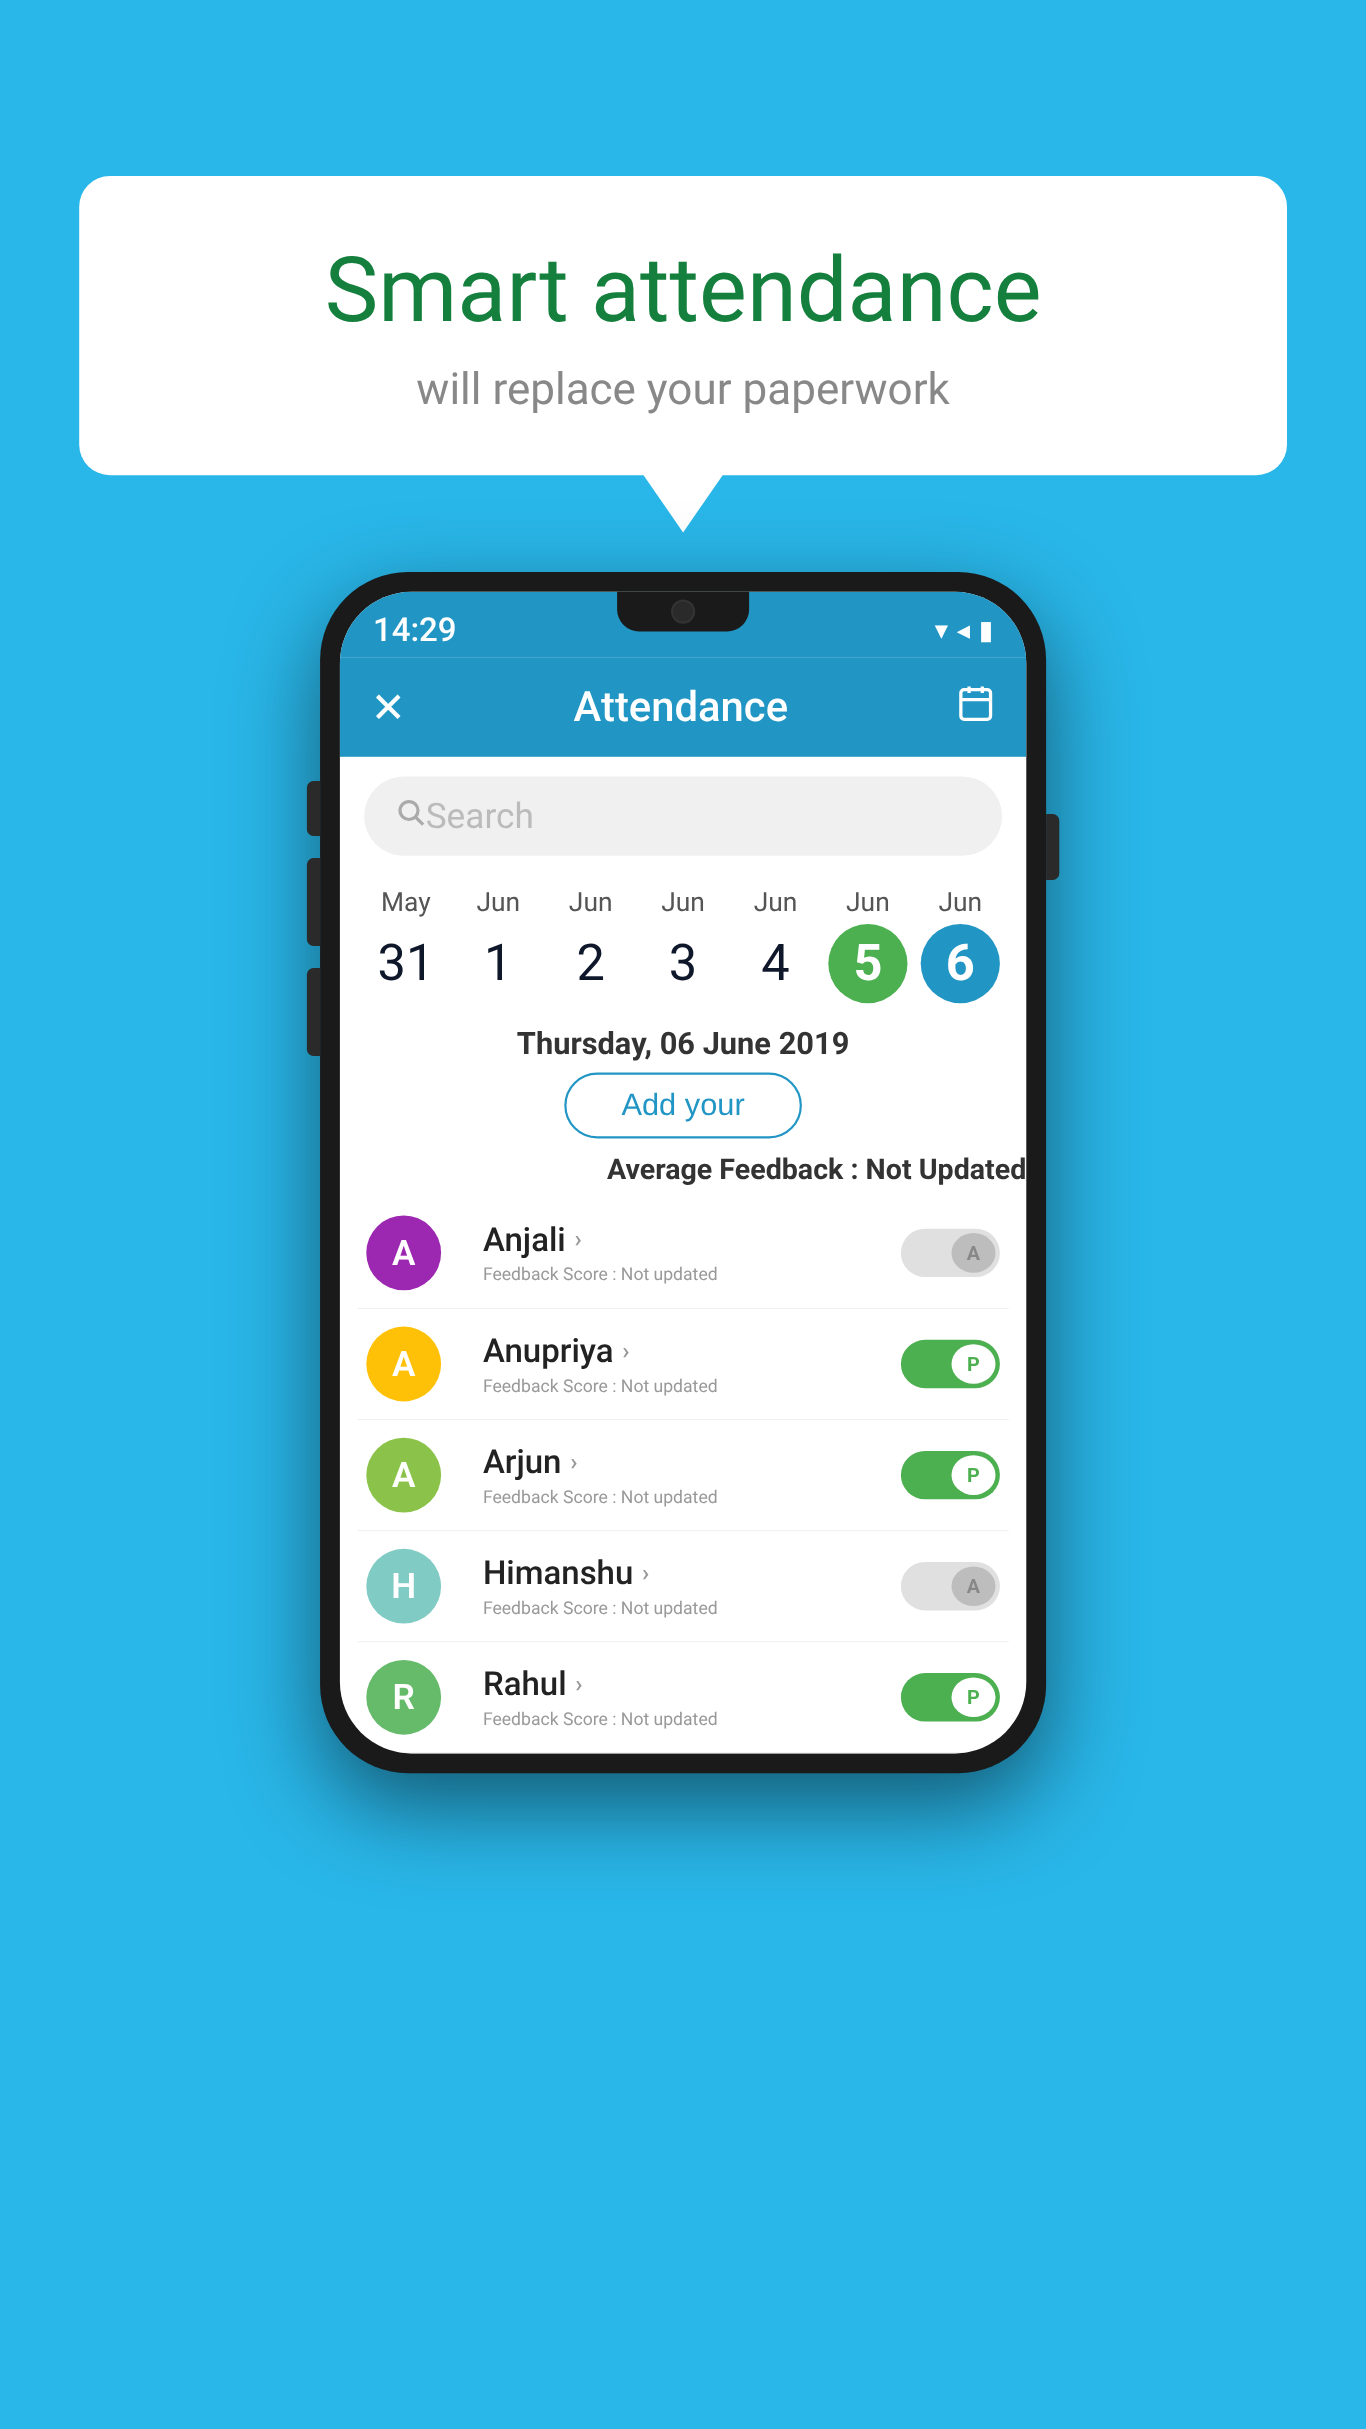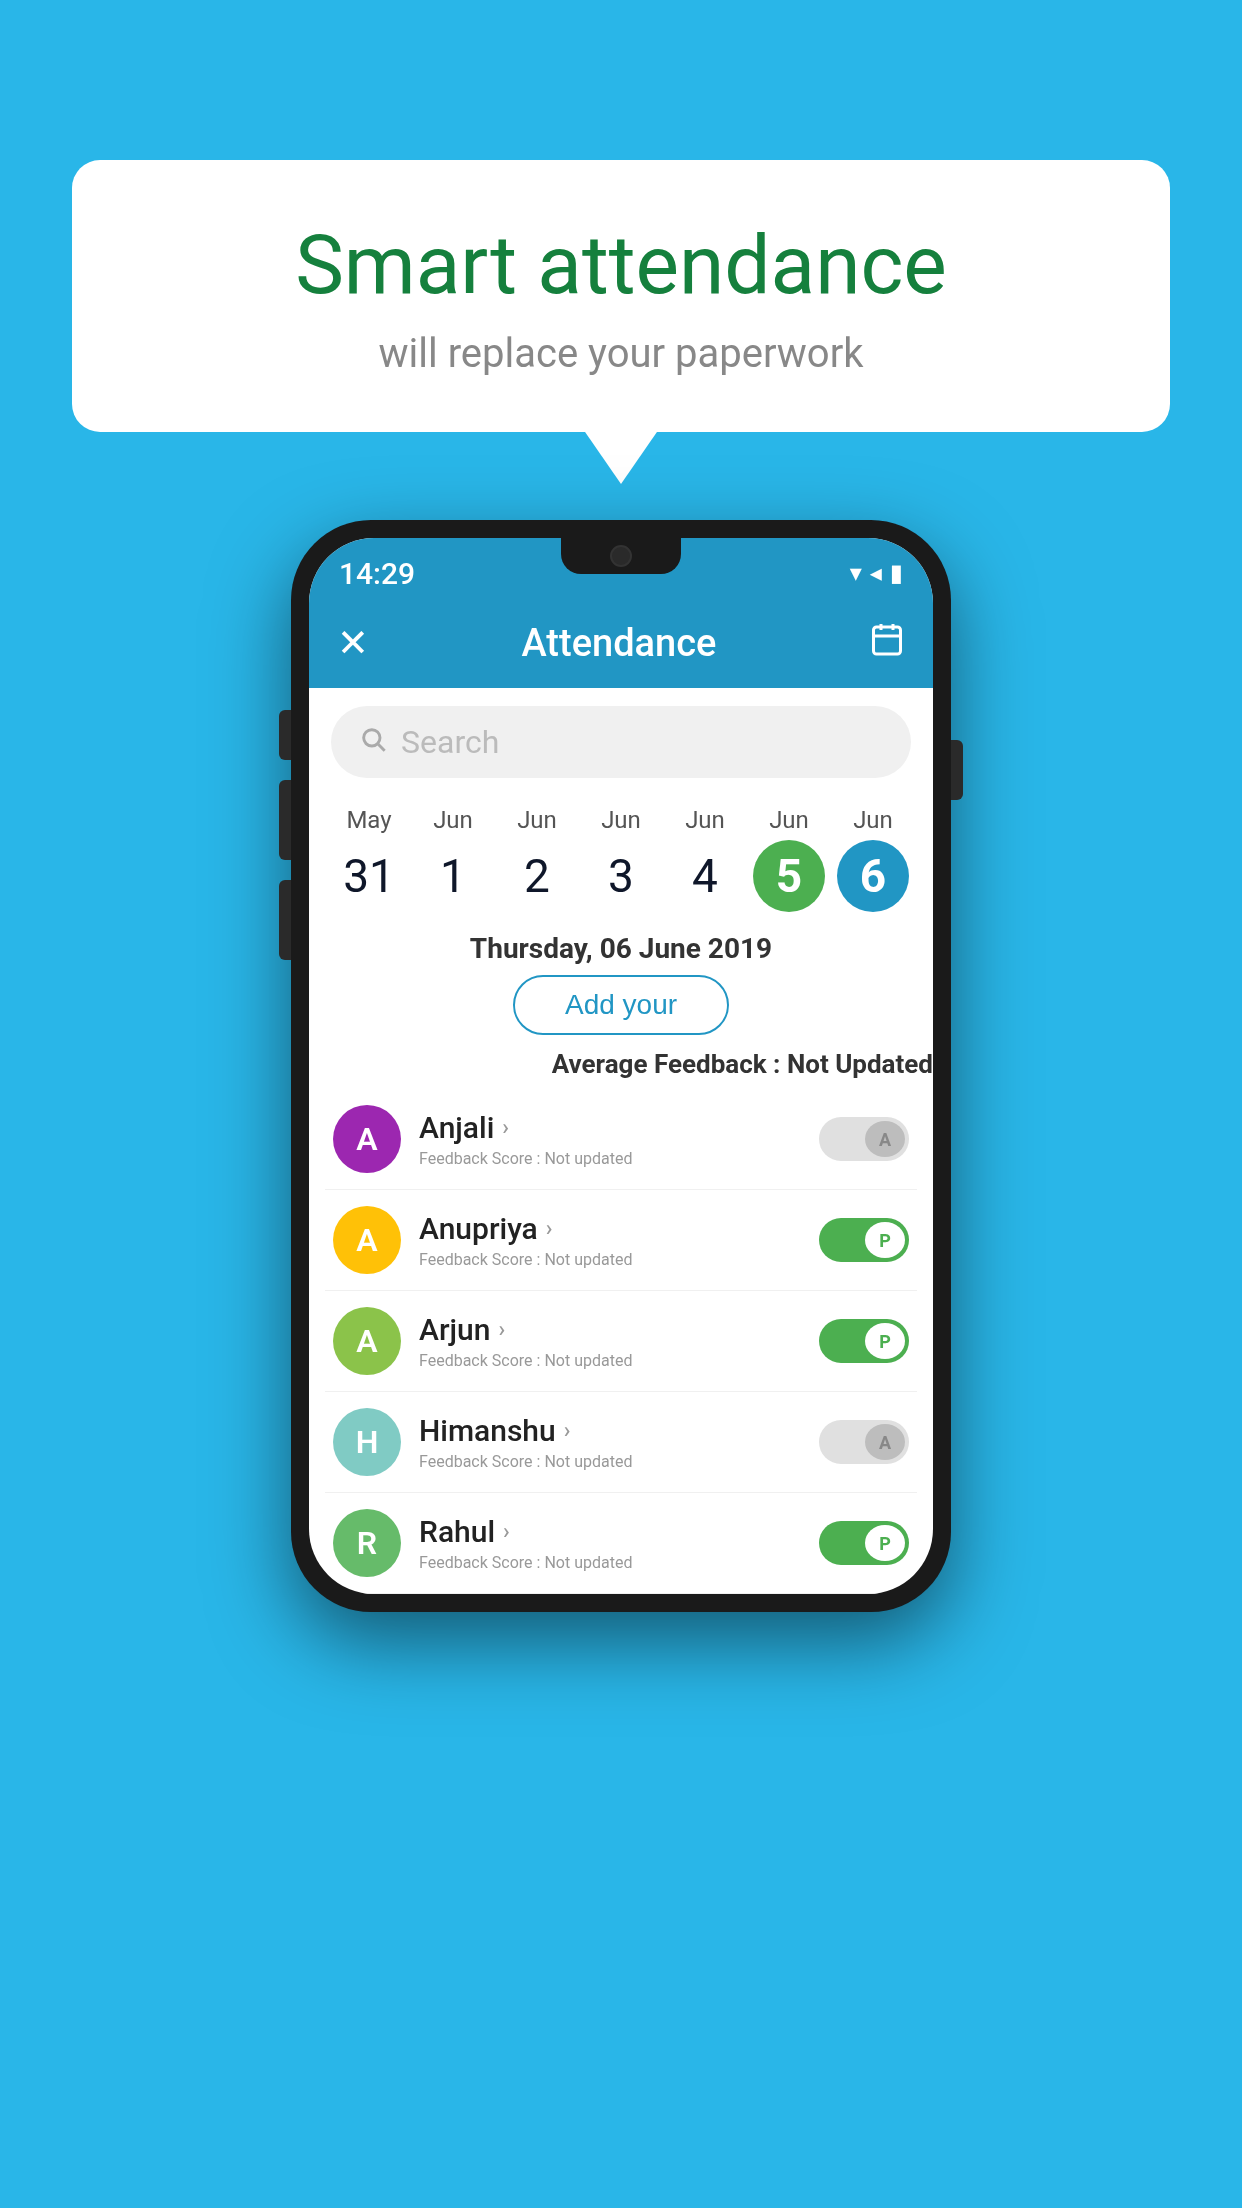--- a/index.html
+++ b/index.html
@@ -146,21 +146,20 @@
 
     
     .search-container {
       background: #f0f0f0;
       margin: 18px 22px;
       border-radius: 40px;
       height: 72px;
       display: flex;
       align-items: center;
       padding: 0 28px;
-      gap: 14px;
     }
     .search-icon-svg {
       color: #999;
       font-size: 30px;
     }
     .search-text {
       color: #bbb;
       font-size: 32px;
     }
 
@@ -263,20 +262,21 @@
       margin-right: 18px;
     }
     .avatar-purple { background: #9c27b0; }
     .avatar-yellow { background: #ffc107; }
     .avatar-lightgreen { background: #8bc34a; }
     .avatar-teal { background: #80cbc4; }
     .avatar-green2 { background: #66bb6a; }
 
     .student-info {
       flex: 1;
+      margin-left: 20px;
     }
     .student-name {
       font-size: 30px;
       color: #222;
       font-weight: 500;
       display: flex;
       align-items: center;
       gap: 8px;
     }
     .chevron {

